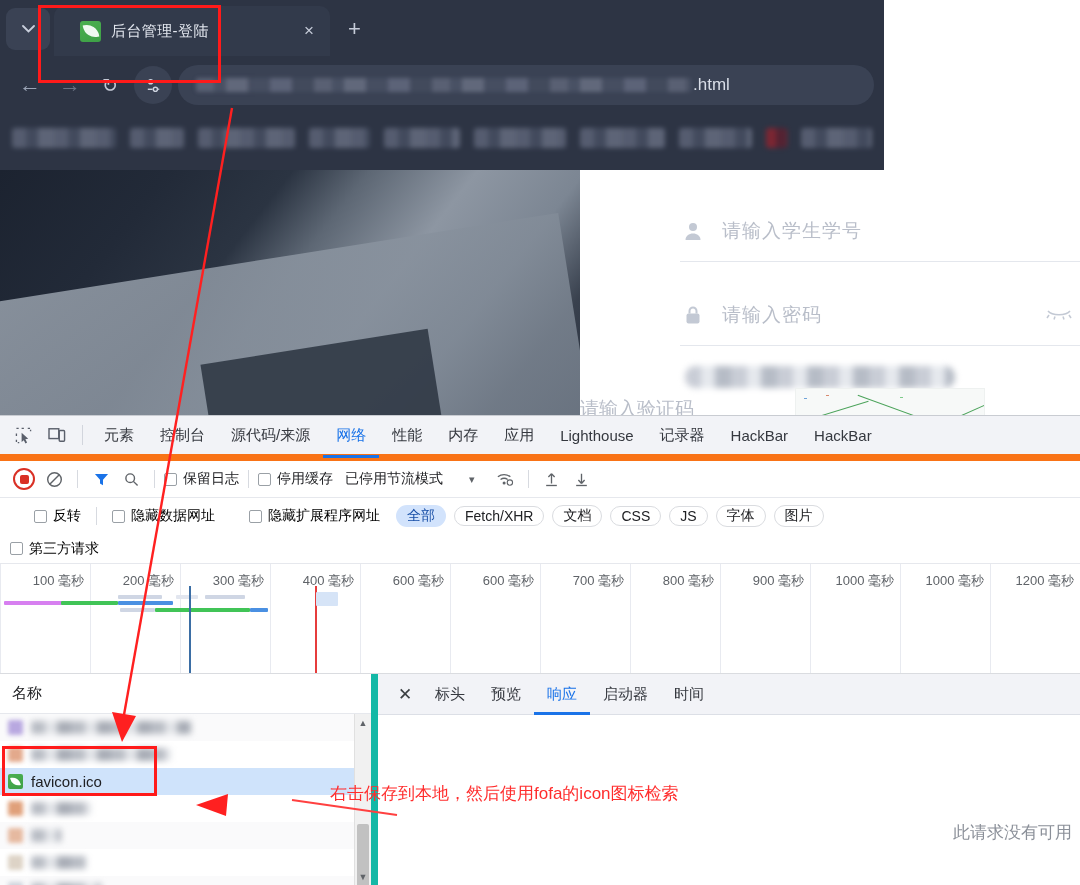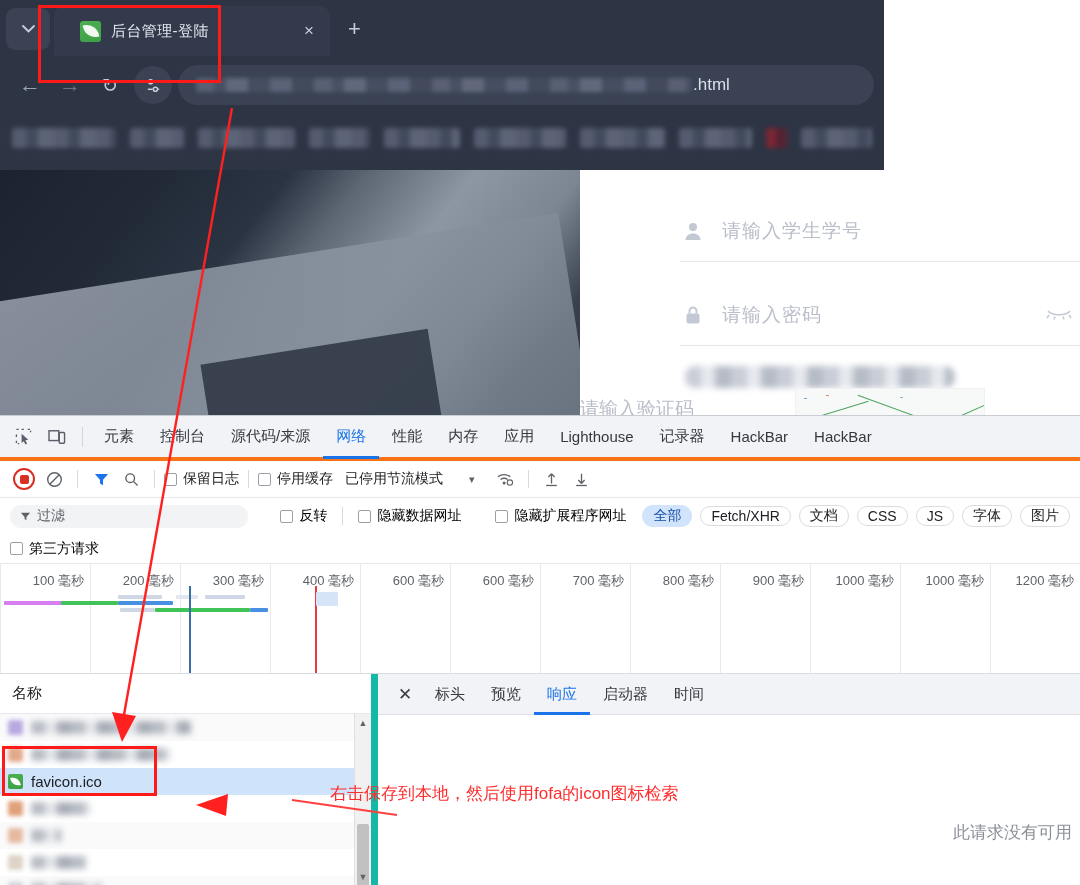--- a/index.html
+++ b/index.html
@@ -98,21 +98,21 @@
   .captcha-img {
     position: absolute; left: 215px; top: 218px; width: 190px; height: 34px; background: #f7f9f8;
     border: 1px solid #eef1f0; overflow: hidden;
   }
   .cap-l { position: absolute; height: 1px; background: #4ba35a; }
 
   
   .devtools { width: 1080px; height: 470px; background: #fff; display: flex; flex-direction: column;
               border-top: 1px solid #c9ccd2; }
   .dt-tabs { height: 45px; display: flex; align-items: center; background: #f2f3f7;
-             border-bottom: 4px solid #f97316; padding-left: 6px; }
+             border-bottom: 7px solid #f97316; padding-left: 6px; }
   .dt-icon-btn { width: 34px; height: 34px; display: flex; align-items: center; justify-content: center; color: #5a5f6b; }
   .dt-div { width: 1px; height: 20px; background: #d2d5dd; margin: 0 8px; }
   .dt-tab { padding: 0 13px; height: 45px; display: flex; align-items: center; font-size: 15px; color: #35383f; }
   .dt-tab.active { color: #1a73e8; box-shadow: inset 0 -3px 0 #1a73e8; }
 
   .net-toolbar { height: 37px; display: flex; align-items: center; padding: 0 10px; gap: 2px;
                  border-bottom: 1px solid #e6e8ed; font-size: 14px; color: #202124; }
   .rec-dot { width: 22px; height: 22px; border: 2px solid #d93025; border-radius: 50%;
              display: flex; align-items: center; justify-content: center; }
   .rec-dot i { width: 9px; height: 9px; background: #d93025; border-radius: 2px; display: block; }
@@ -361,26 +361,20 @@
     </span>
     <span class="tb-icon">
       <svg width="15" height="16" viewBox="0 0 16 18">
           <path d="M8 3v11M8 14l-3.5-3.8M8 14l3.5-3.8" stroke="#5f6368" stroke-width="1.5" fill="none"></path>
           <line x1="2" y1="16.3" x2="14" y2="16.3" stroke="#5f6368" stroke-width="1.5"></line>
         </svg>
     </span>
   </div>
 
   <div class="filter-bar">
-    <div class="filter-input">
-      <svg width="11" height="11" viewBox="0 0 12 12">
-          <path d="M1 2h10l-4 4.6V10L5 8.8V6.6z" fill="#5f6368"></path>
-        </svg>
-      <span>过滤</span>
-    </div>
     <label class="cb" style="margin-left:24px">
       <span class="box"></span>
       <span>反转</span>
     </label>
     <span class="vdiv"></span>
     <label class="cb">
       <span class="box"></span>
       <span>隐藏数据网址</span>
     </label>
     <label class="cb" style="margin-left:26px">

